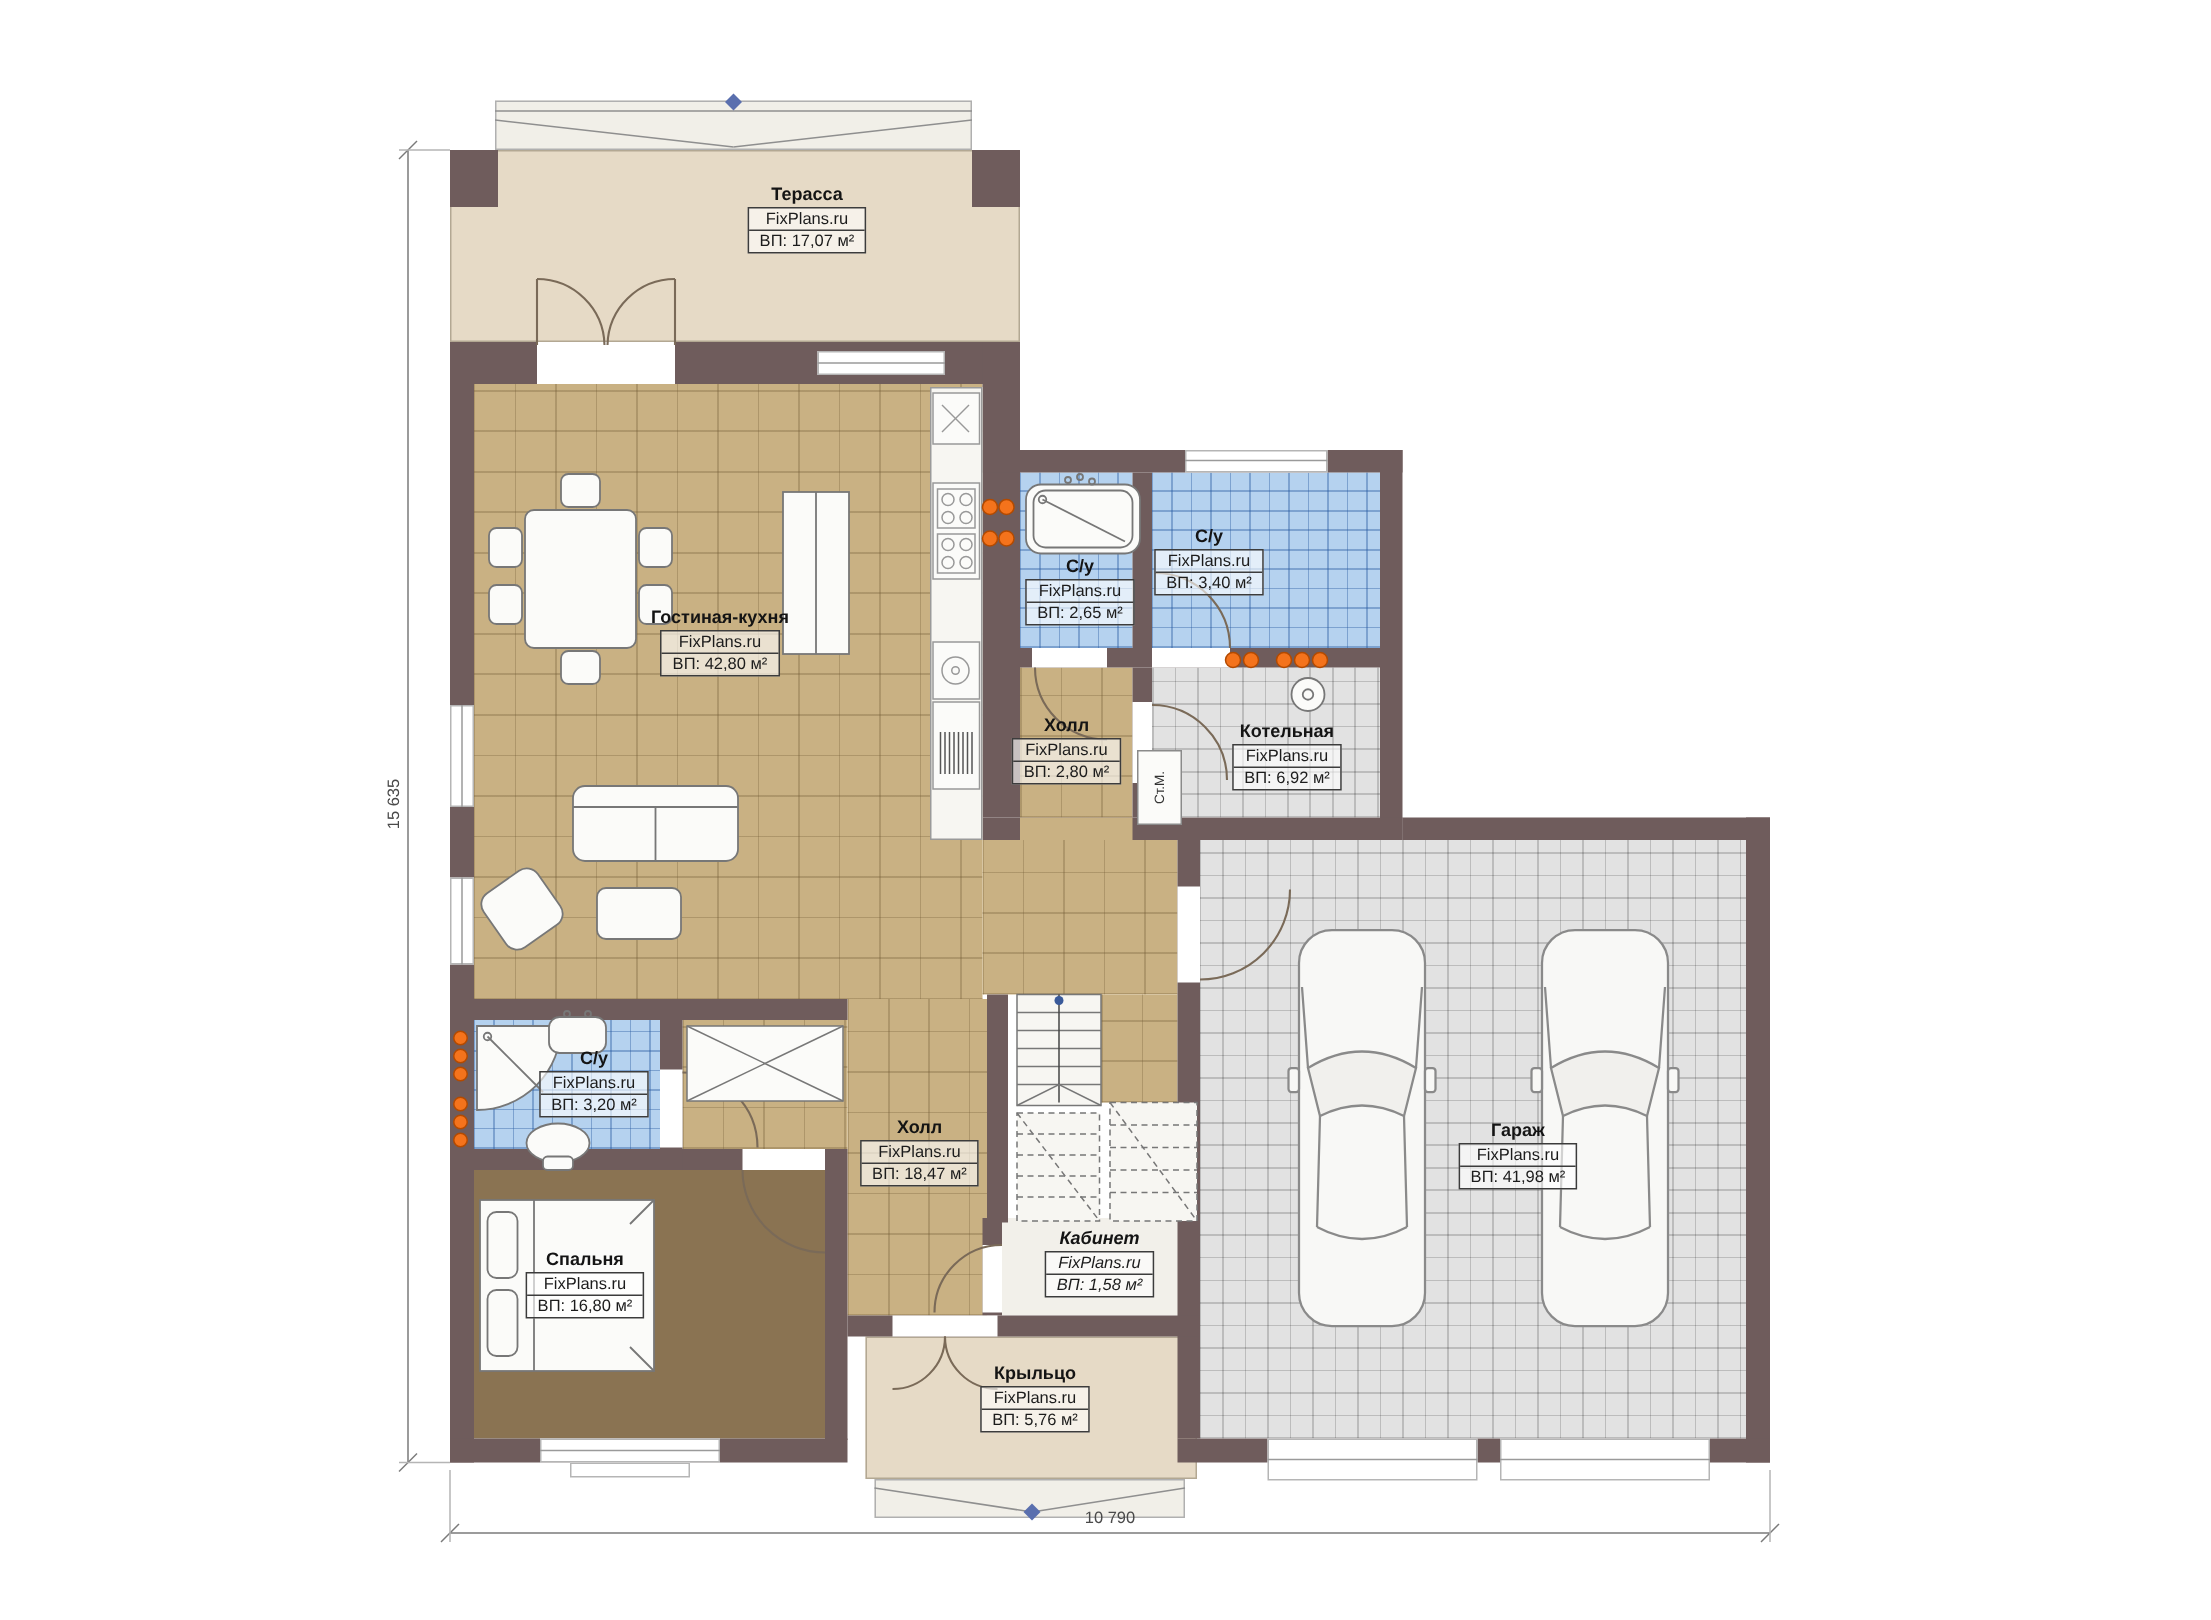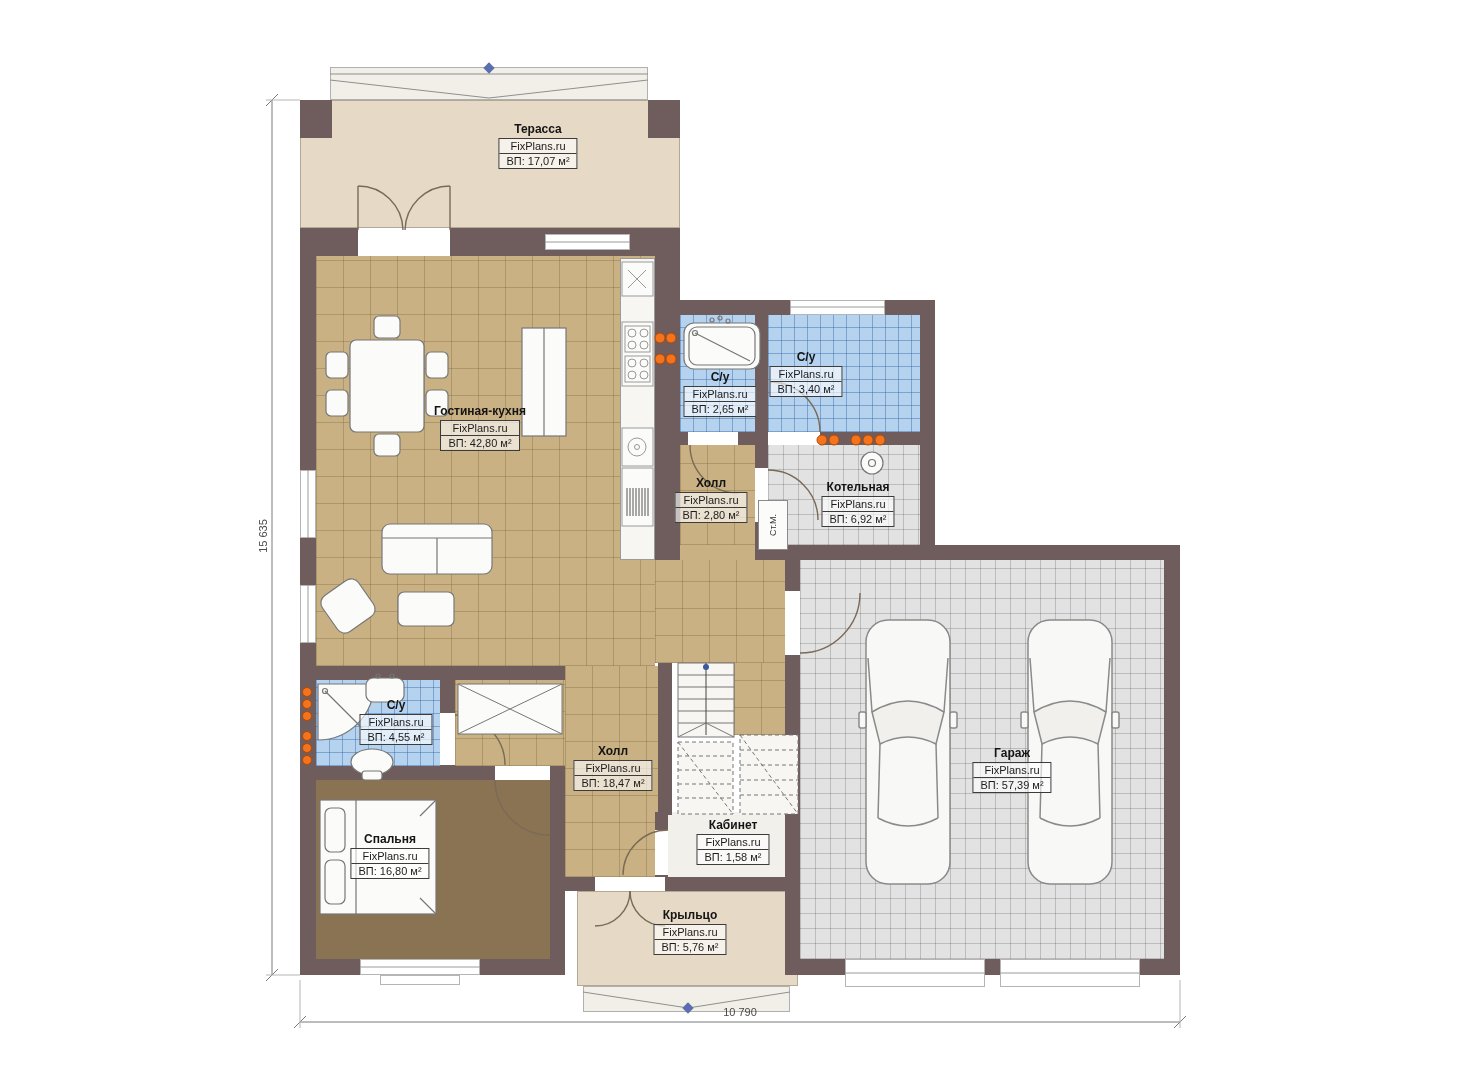--- a/index.html
+++ b/index.html
@@ -356,55 +356,55 @@
     <div class="room-name">Котельная</div>
     <div class="room-box">
       <div class="room-brand">FixPlans.ru</div>
       <div class="room-area">ВП: 6,92 м²</div>
     </div>
   </div>
   <div class="room-label" style="left:396px;top:698px;">
     <div class="room-name">С/у</div>
     <div class="room-box">
       <div class="room-brand">FixPlans.ru</div>
-      <div class="room-area">ВП: 4,55 м²</div>
+      <div class="room-area">ВП: 3,20 м²</div>
     </div>
   </div>
   <div class="room-label" style="left:613px;top:744px;">
     <div class="room-name">Холл</div>
     <div class="room-box">
       <div class="room-brand">FixPlans.ru</div>
       <div class="room-area">ВП: 18,47 м²</div>
     </div>
   </div>
   <div class="room-label" style="left:390px;top:832px;">
     <div class="room-name">Спальня</div>
     <div class="room-box">
       <div class="room-brand">FixPlans.ru</div>
       <div class="room-area">ВП: 16,80 м²</div>
     </div>
   </div>
-  <div class="room-label" style="left:733px;top:818px;">
+  <div class="room-label" style="left:733px;top:818px;font-style:italic;">
     <div class="room-name">Кабинет</div>
     <div class="room-box">
       <div class="room-brand">FixPlans.ru</div>
       <div class="room-area">ВП: 1,58 м²</div>
     </div>
   </div>
   <div class="room-label" style="left:690px;top:908px;">
     <div class="room-name">Крыльцо</div>
     <div class="room-box">
       <div class="room-brand">FixPlans.ru</div>
       <div class="room-area">ВП: 5,76 м²</div>
     </div>
   </div>
   <div class="room-label" style="left:1012px;top:746px;">
     <div class="room-name">Гараж</div>
     <div class="room-box">
       <div class="room-brand">FixPlans.ru</div>
-      <div class="room-area">ВП: 57,39 м²</div>
+      <div class="room-area">ВП: 41,98 м²</div>
     </div>
   </div>
 
   <div class="dim-text" style="left:246px;top:530px;transform:rotate(-90deg);transform-origin:center;">15 635</div>
   <div class="dim-text" style="left:740px;top:1006px;transform:translateX(-50%);">10 790</div>
 
 </div>
 
 </body></html>

